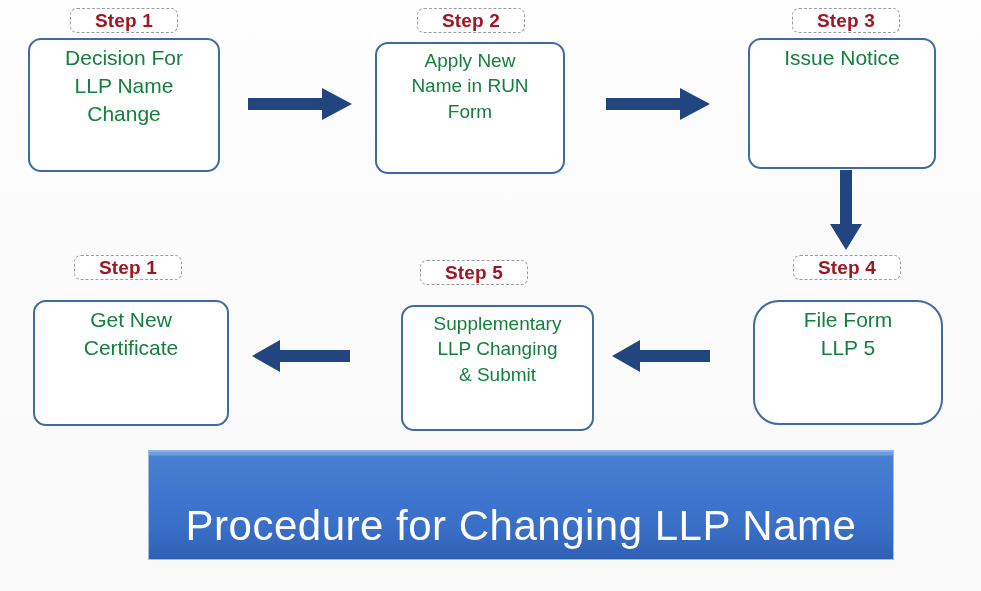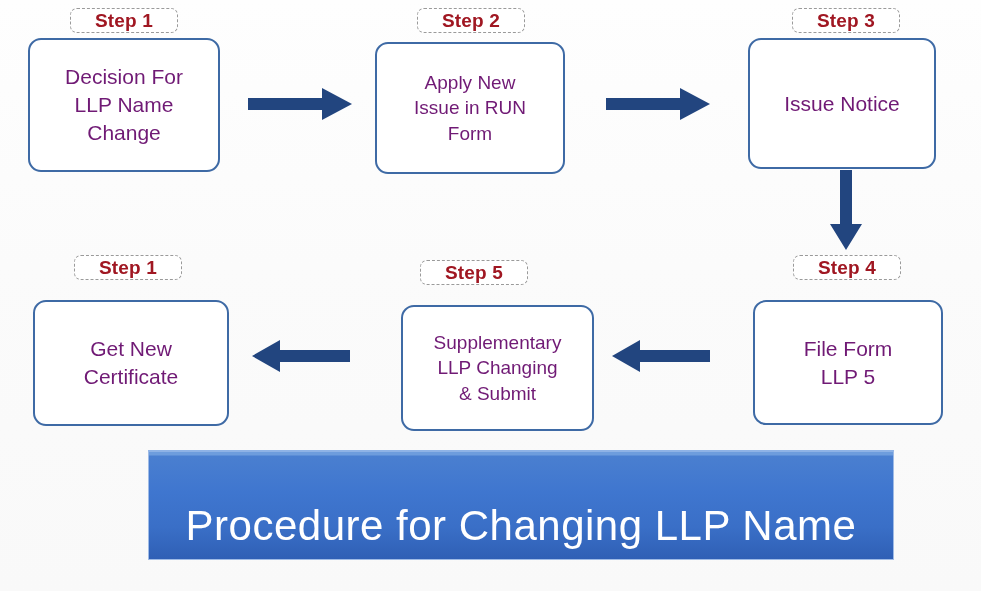--- a/index.html
+++ b/index.html
@@ -39,23 +39,22 @@
     width: 108px;
   }
 
   
   .node-box {
     position: absolute;
     box-sizing: border-box;
     border: 2.5px solid #3E6AA5;
     border-radius: 13px;
     background: #ffffff;
-    color: #701a75;
+    color: #15803d;
     display: flex;
-    align-items: center;
     justify-content: center;
     text-align: center;
     font-size: 21px;
     line-height: 1.33;
     padding: 4px 8px;
   }
   .node-box.smaller { font-size: 19px; }
 
   
   .arrow {
@@ -110,21 +109,21 @@
   <div class="arrow" style="left:248px; top:86px;">
     <svg width="106" height="36" viewBox="0 0 106 36" aria-hidden="true">
       <path d="M0,12 L74,12 L74,2 L104,18 L74,34 L74,24 L0,24 Z" fill="#22457F"></path>
     </svg>
   </div>
 
   <div class="step-pill" style="left:417px; top:8px;">Step 2</div>
   <div class="node-box smaller" style="left:375px; top:42px; width:190px; height:132px;">
     <span>
       <span>Apply New</span><br>
-      <span>Issue in RUN</span><br>
+      <span>Name in RUN</span><br>
       <span>Form</span>
     </span>
   </div>
 
   <div class="arrow" style="left:606px; top:86px;">
     <svg width="106" height="36" viewBox="0 0 106 36" aria-hidden="true">
       <path d="M0,12 L74,12 L74,2 L104,18 L74,34 L74,24 L0,24 Z" fill="#22457F"></path>
     </svg>
   </div>
 
@@ -135,21 +134,21 @@
     </span>
   </div>
 
   <div class="arrow" style="left:828px; top:170px;">
     <svg width="36" height="82" viewBox="0 0 36 82" aria-hidden="true">
       <path d="M12,0 L24,0 L24,54 L34,54 L18,80 L2,54 L12,54 Z" fill="#22457F"></path>
     </svg>
   </div>
 
   <div class="step-pill" style="left:793px; top:255px;">Step 4</div>
-  <div class="node-box" style="left:753px; top:300px; width:190px; height:125px;">
+  <div class="node-box" style="left:753px; top:300px; width:190px; height:125px;border-radius:26px;">
     <span>
       <span>File Form</span><br>
       <span>LLP 5</span>
     </span>
   </div>
 
   <div class="arrow" style="left:612px; top:338px;">
     <svg width="100" height="36" viewBox="0 0 100 36" aria-hidden="true">
       <path d="M98,12 L28,12 L28,2 L0,18 L28,34 L28,24 L98,24 Z" fill="#22457F"></path>
     </svg>

